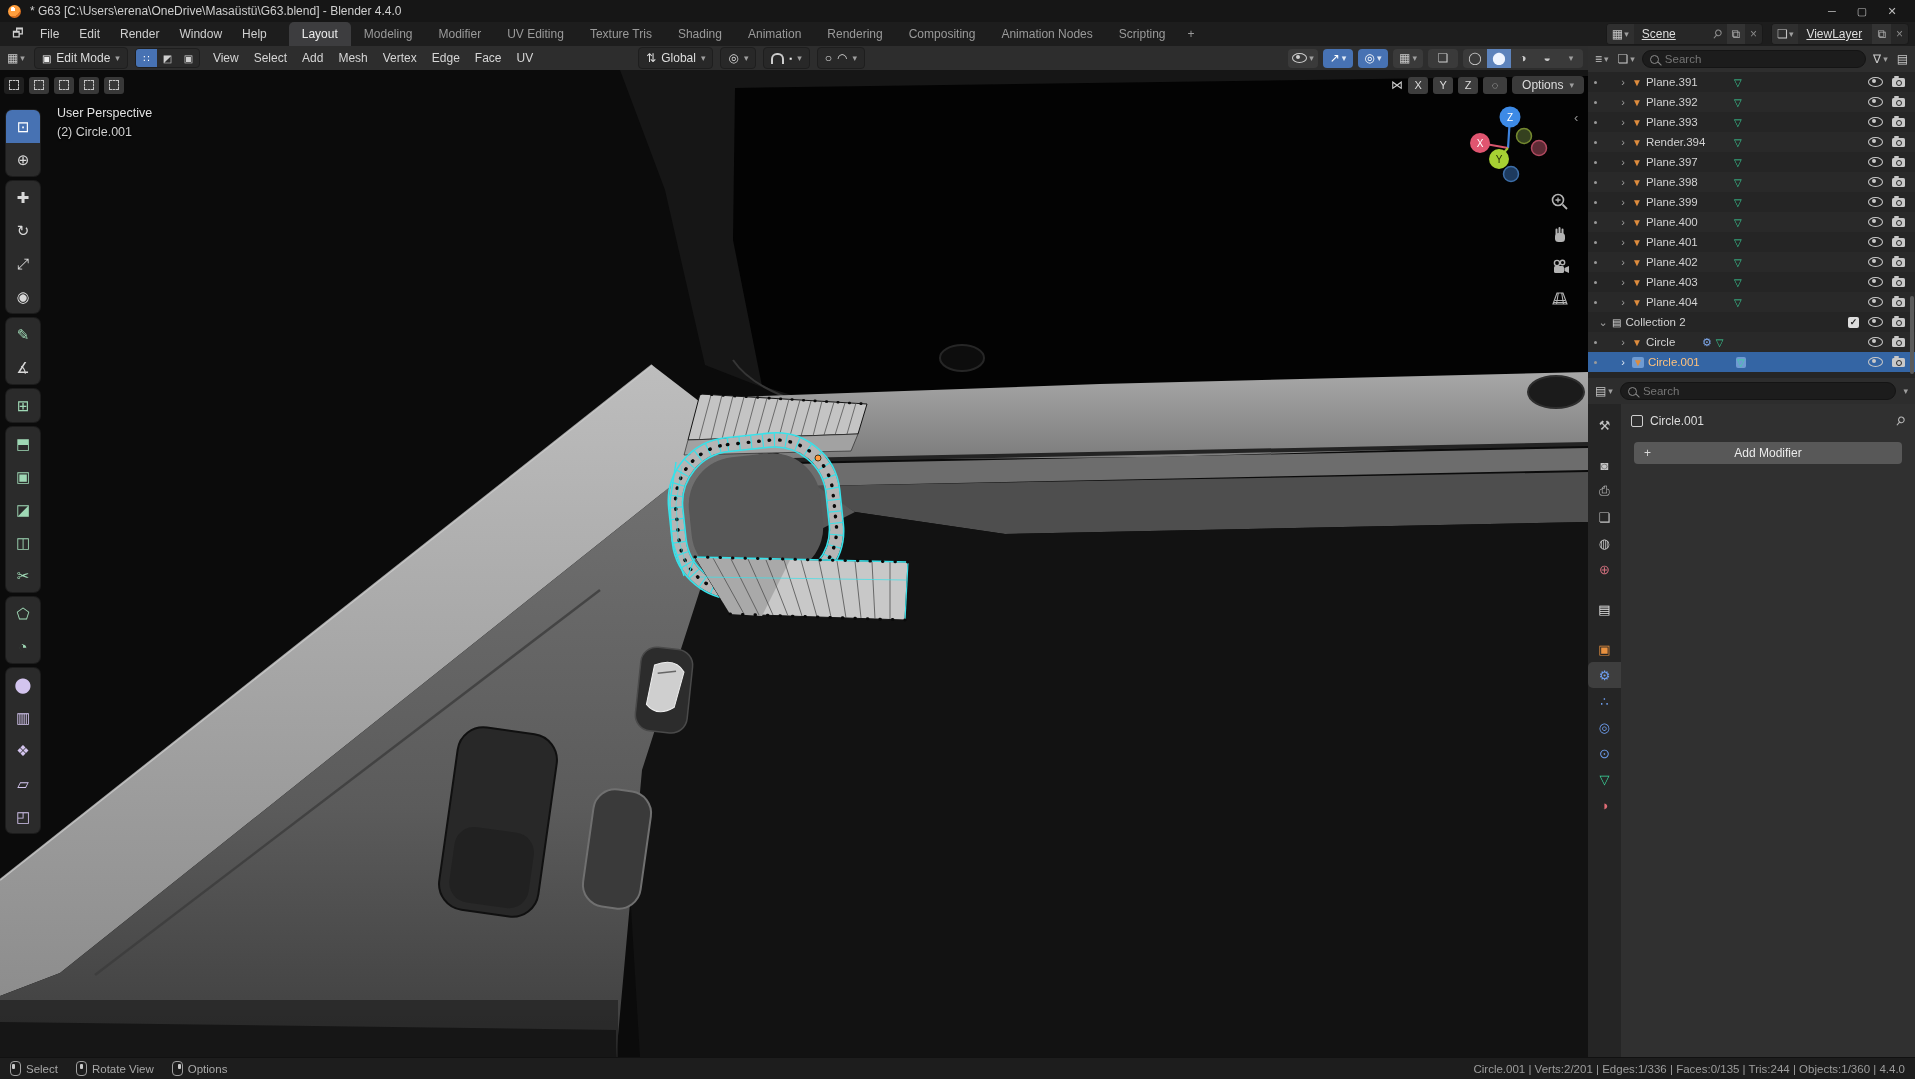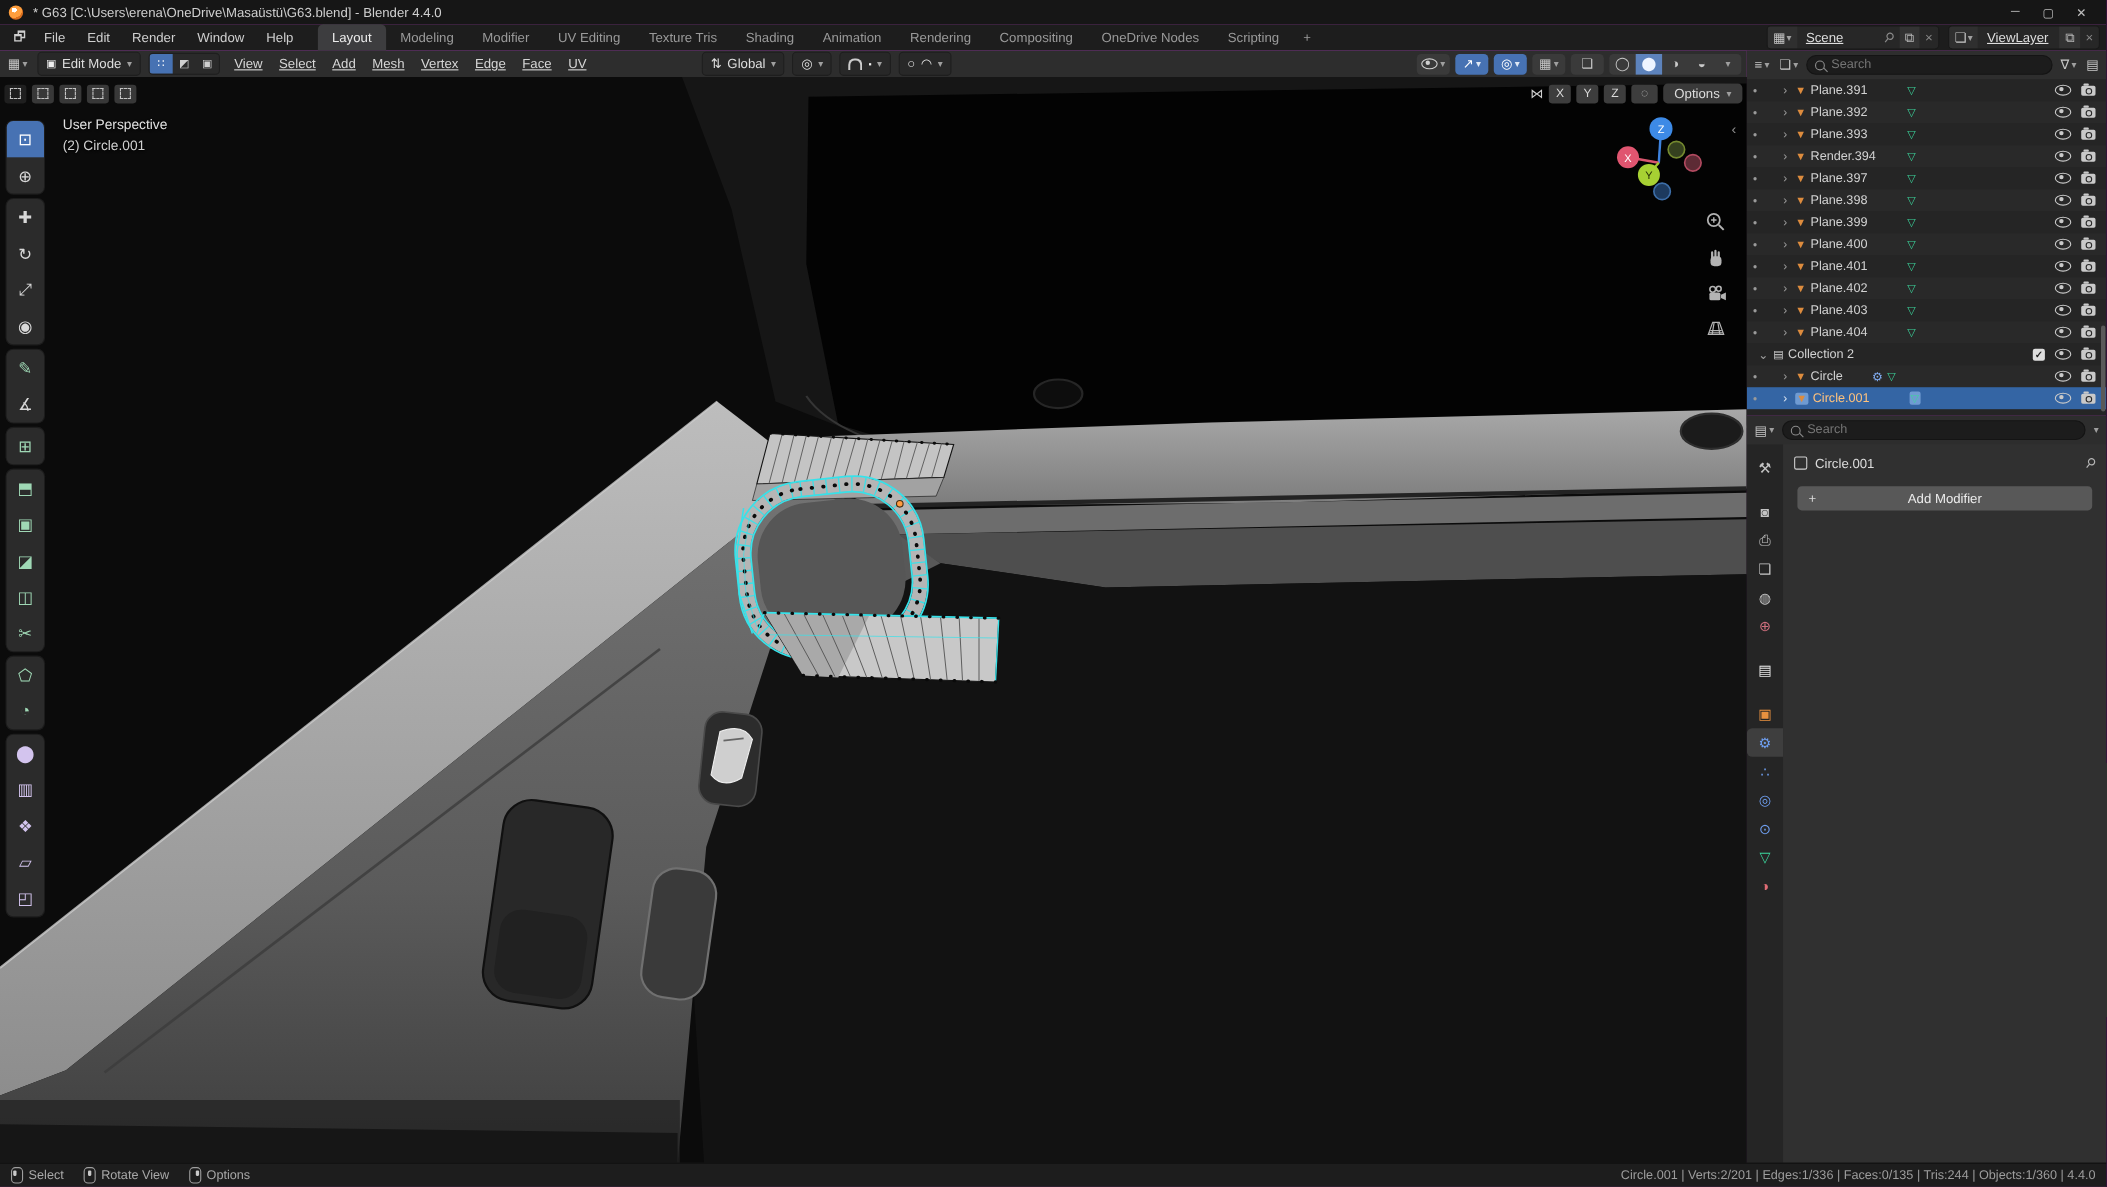--- a/index.html
+++ b/index.html
@@ -1,16 +1,16 @@
 <!DOCTYPE html>
 <html><head>
 <meta charset="utf-8">
 <style>
   html,body{margin:0;padding:0;background:#000;}
-  #app{position:relative;width:1915px;height:1079px;overflow:hidden;background:#d946ef;
+  #app{position:relative;width:1915px;height:1079px;overflow:hidden;background:#7dd3fc;
        font-family:"Liberation Sans",sans-serif;font-size:12px;color:#c9c9c9;
        -webkit-font-smoothing:antialiased;user-select:none;}
   
   .titlebar{position:absolute;top:0;left:0;right:0;height:22px;background:#161616;
             display:flex;align-items:center;gap:9px;padding:0 8px;}
   .blogo{width:13px;height:13px;border-radius:50%;
          background:radial-gradient(circle at 38% 32%,#fff 0 18%,#ff9e3d 19% 58%,#d96e1e 59% 100%);}
   .title-text{font-size:12px;color:#cfcfcf;}
   .wbtns{margin-left:auto;display:flex;}
   .wbtn{width:30px;height:22px;display:flex;align-items:center;justify-content:center;
@@ -36,21 +36,21 @@
   
   .vheader{position:absolute;top:46px;left:0;width:1588px;height:24px;background:#2d2d2d;
            display:flex;align-items:center;gap:7px;padding:0 5px;box-sizing:border-box;}
   .hicon{display:flex;align-items:center;gap:2px;color:#c8c8c8;padding:0 2px;}
   .dropdown{display:flex;align-items:center;gap:5px;height:20px;background:#282828;
             border:1px solid #1e1e1e;border-radius:4px;padding:0 7px;color:#dedede;}
   .selmodes{display:flex;background:#2a2a2a;border-radius:4px;overflow:hidden;border:1px solid #1e1e1e;}
   .smode{width:21px;height:18px;display:flex;align-items:center;justify-content:center;color:#cfcfcf;font-size:10px;}
   .smode.on{background:#4772b3;color:#fff;}
   .vmenus{display:flex;gap:15px;margin-left:6px;color:#d6d6d6;}
-  .vmenus span{white-space:nowrap;text-decoration:underline;}
+  .vmenus span{white-space:nowrap;}
   .vh-center{display:flex;align-items:center;gap:7px;margin-left:98px;}
   .vh-right{margin-left:auto;display:flex;align-items:center;gap:5px;}
   .tgl{height:19px;min-width:24px;display:flex;align-items:center;justify-content:center;gap:2px;
        border-radius:4px;color:#c8c8c8;padding:0 3px;background:#3a3a3a;}
   .tgl.on{background:#4772b3;color:#fff;}
   .shgroup{display:flex;align-items:center;background:#3a3a3a;border-radius:4px;overflow:hidden;}
   .shbtn{width:24px;height:19px;display:flex;align-items:center;justify-content:center;color:#c9c9c9;}
   .shbtn.on{background:#5d83bc;color:#eef4ff;}
   .i-mag{width:9px;height:9px;border:2.4px solid #ccc;border-bottom:none;border-radius:6px 6px 0 0;display:inline-block;}
   .i-eye{width:13px;height:8px;border:1.3px solid #cfcfcf;border-radius:50%;position:relative;display:inline-block;}
@@ -161,21 +161,21 @@
     <div class="tabs">
       <span class="tab active">Layout</span>
       <span class="tab">Modeling</span>
       <span class="tab">Modifier</span>
       <span class="tab">UV Editing</span>
       <span class="tab">Texture Tris</span>
       <span class="tab">Shading</span>
       <span class="tab">Animation</span>
       <span class="tab">Rendering</span>
       <span class="tab">Compositing</span>
-      <span class="tab">OneDrive Nodes</span>
+      <span class="tab">Animation Nodes</span>
       <span class="tab">Scripting</span>
       <span class="tab tab-add">+</span>
     </div>
     <div class="top-right">
       <div class="idwidget">
         <span class="icobtn">▦<span class="caret">▾</span></span>
         <span class="idname">Scene</span>
         <span class="minix" style="transform:rotate(40deg)">⚲</span>
         <span class="mini">⧉</span>
         <span class="minix">×</span>

